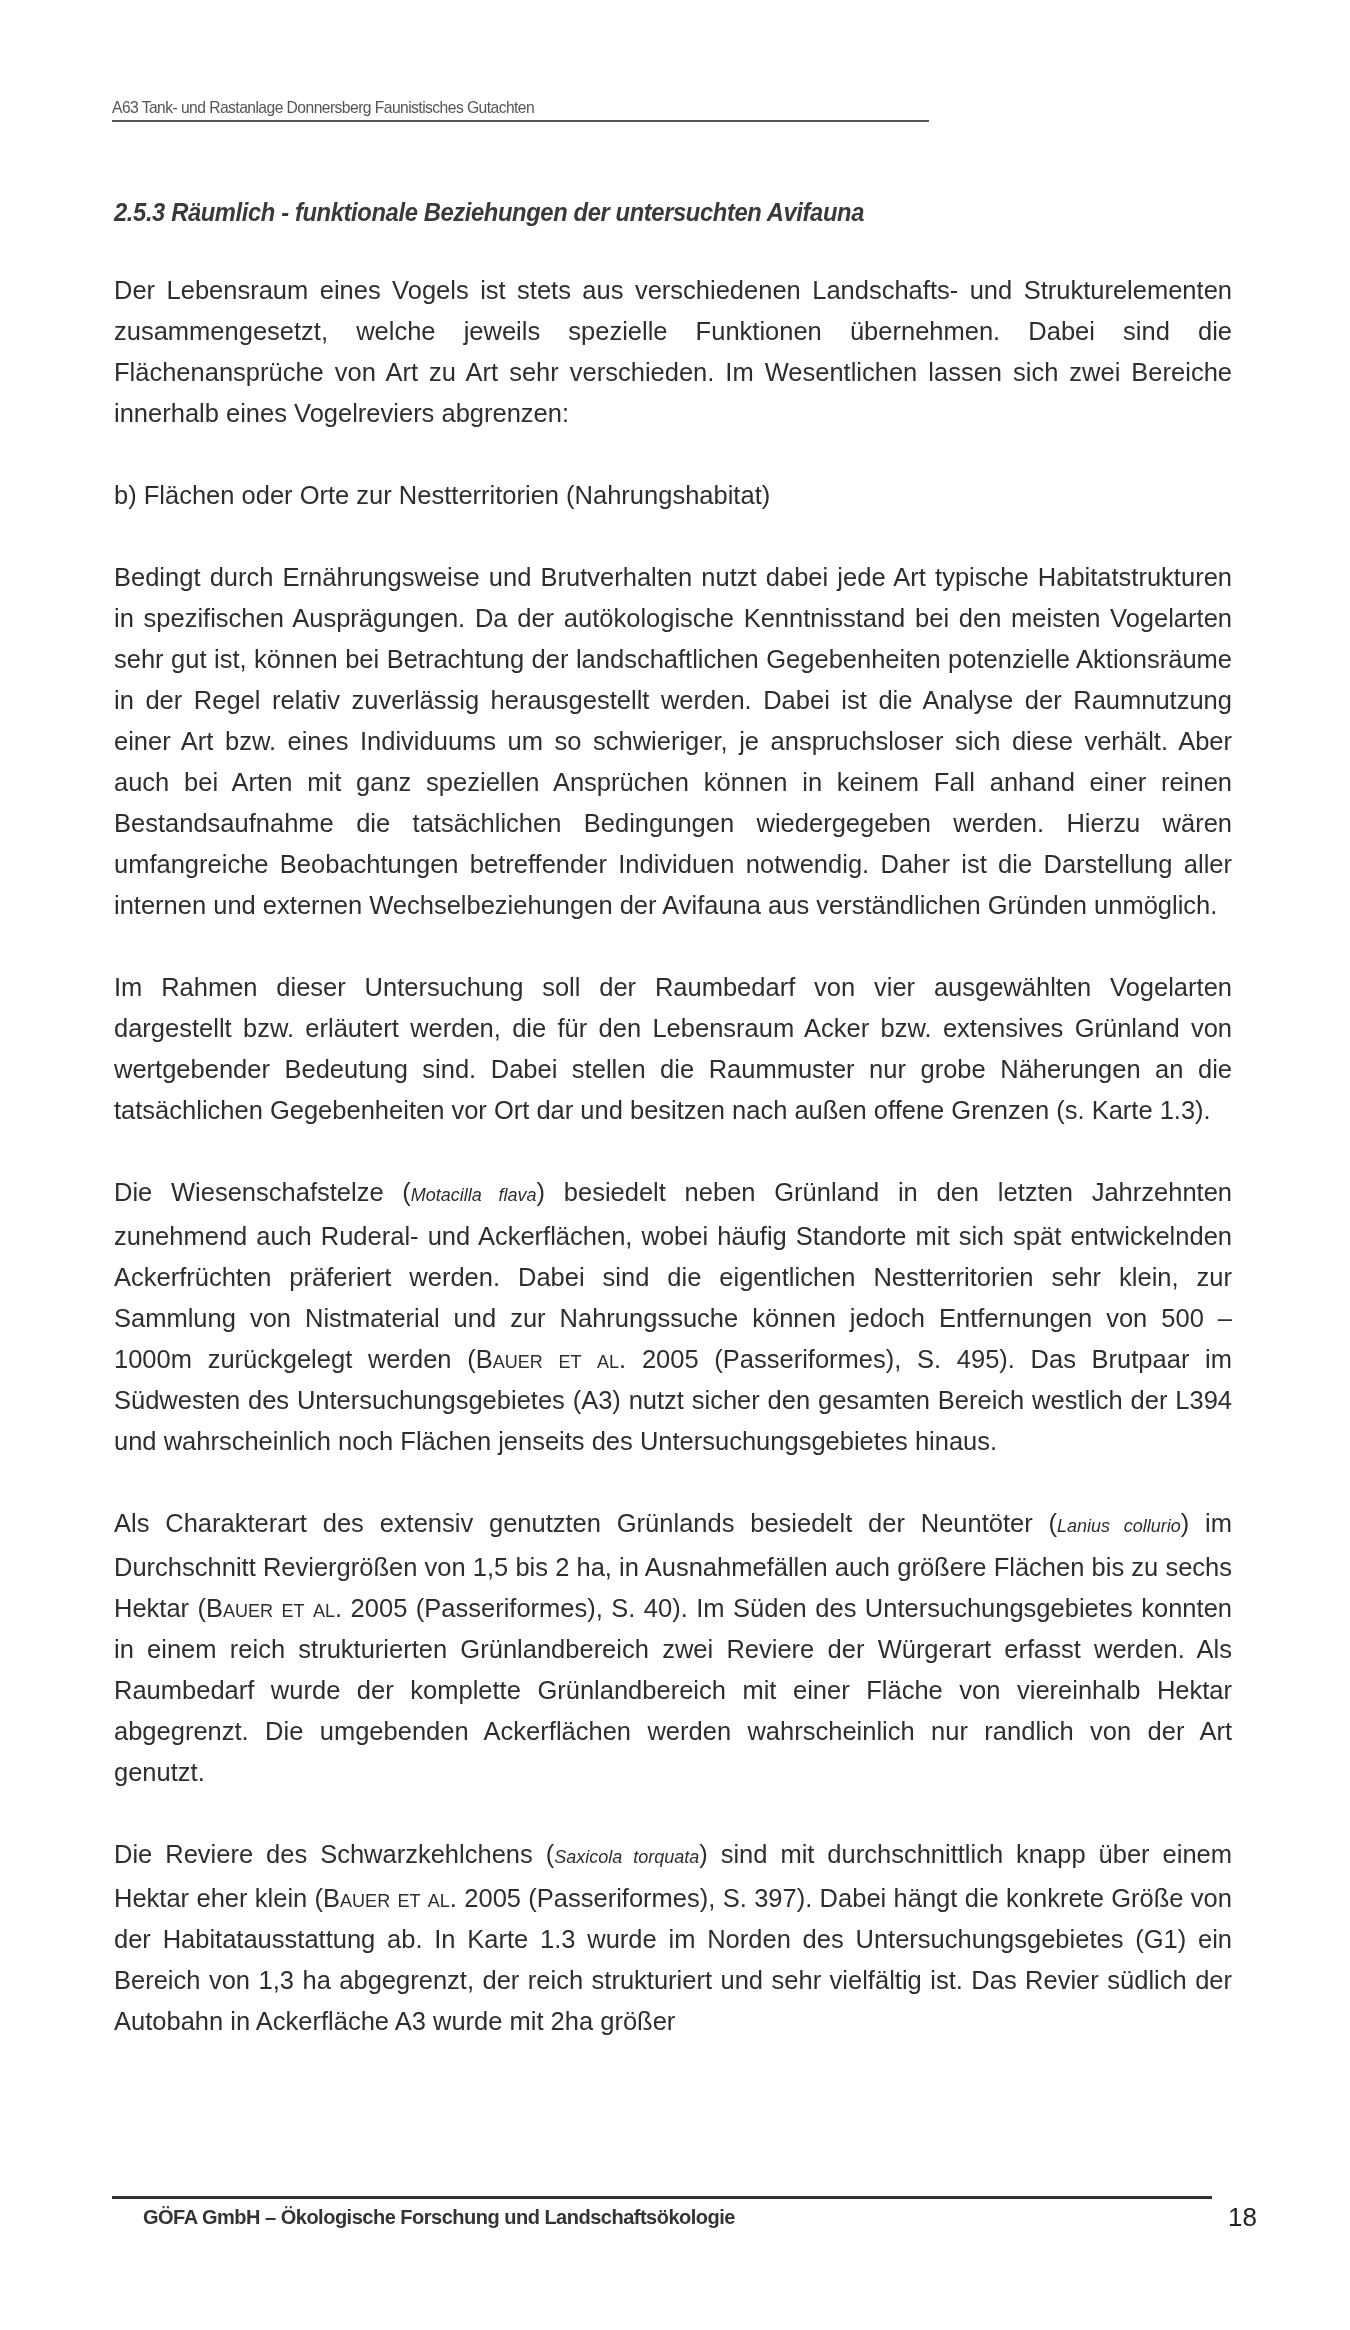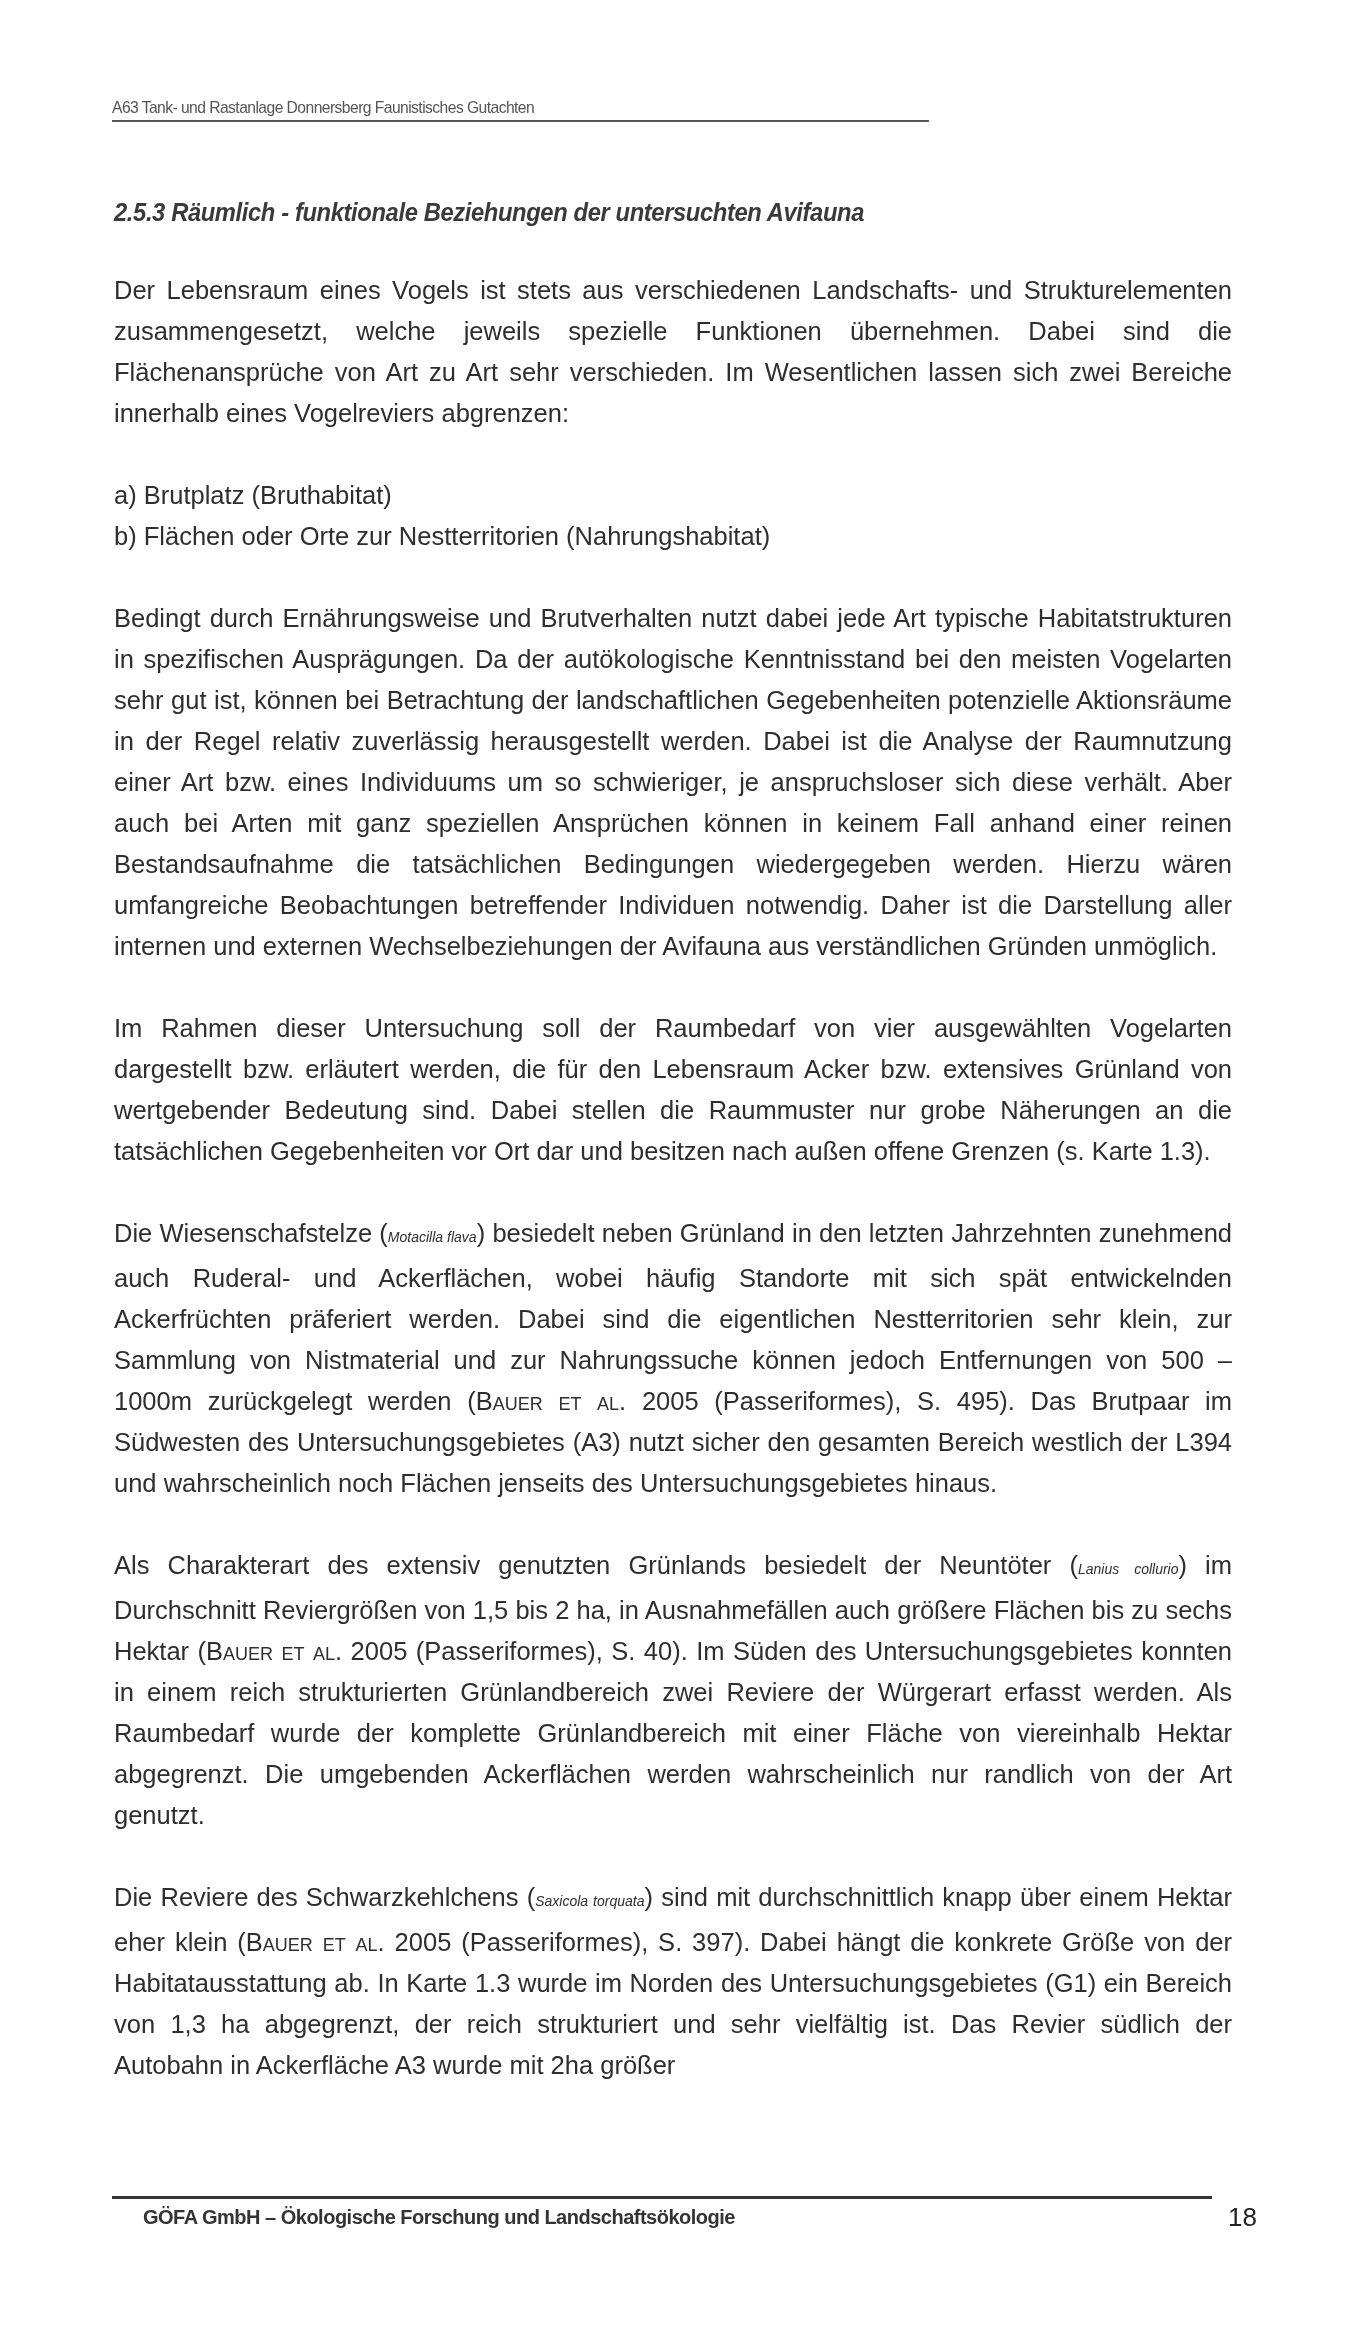--- a/index.html
+++ b/index.html
@@ -57,21 +57,21 @@
     }
     .list {
       margin: 0 0 41px 0;
     }
     .list div { text-align: left; }
     .sc {
       font-variant: small-caps;
     }
     .species {
       font-style: italic;
-      font-size: 14px;
+      font-size: 18px;
     }
     .footer-rule {
       position: absolute;
       left: 112px;
       top: 2196px;
       width: 1100px;
       height: 3px;
       background: #333;
     }
     .footer-text {
@@ -97,21 +97,20 @@
 <body>
 
 <div class="page-header">A63 Tank- und Rastanlage Donnersberg Faunistisches Gutachten</div>
 
 <div class="section-title">2.5.3 Räumlich - funktionale Beziehungen der untersuchten Avifauna</div>
 
 <div class="content">
   <p>Der Lebensraum eines Vogels ist stets aus verschiedenen Landschafts- und Strukturelementen zusammengesetzt, welche jeweils spezielle Funktionen übernehmen. Dabei sind die Flächenansprüche von Art zu Art sehr verschieden. Im Wesentlichen lassen sich zwei Bereiche innerhalb eines Vogelreviers abgrenzen:</p>
 
   <div class="list">
-    <div>a) Brutplatz (Bruthabitat)</div>
     <div>b) Flächen oder Orte zur Nestterritorien (Nahrungshabitat)</div>
   </div>
 
   <p>Bedingt durch Ernährungsweise und Brutverhalten nutzt dabei jede Art typische Habitatstrukturen in spezifischen Ausprägungen. Da der autökologische Kenntnisstand bei den meisten Vogelarten sehr gut ist, können bei Betrachtung der landschaftlichen Gegebenheiten potenzielle Aktionsräume in der Regel relativ zuverlässig herausgestellt werden. Dabei ist die Analyse der Raumnutzung einer Art bzw. eines Individuums um so schwieriger, je anspruchsloser sich diese verhält. Aber auch bei Arten mit ganz speziellen Ansprüchen können in keinem Fall anhand einer reinen Bestandsaufnahme die tatsächlichen Bedingungen wiedergegeben werden. Hierzu wären umfangreiche Beobachtungen betreffender Individuen notwendig. Daher ist die Darstellung aller internen und externen Wechselbeziehungen der Avifauna aus verständlichen Gründen unmöglich.</p>
 
   <p>Im Rahmen dieser Untersuchung soll der Raumbedarf von vier ausgewählten Vogelarten dargestellt bzw. erläutert werden, die für den Lebensraum Acker bzw. extensives Grünland von wertgebender Bedeutung sind. Dabei stellen die Raummuster nur grobe Näherungen an die tatsächlichen Gegebenheiten vor Ort dar und besitzen nach außen offene Grenzen (s. Karte 1.3).</p>
 
   <p><span>Die Wiesenschafstelze (</span><span class="species">Motacilla flava</span><span>) besiedelt neben Grünland in den letzten Jahrzehnten zunehmend auch Ruderal- und Ackerflächen, wobei häufig Standorte mit sich spät entwickelnden Ackerfrüchten präferiert werden. Dabei sind die eigentlichen Nestterritorien sehr klein, zur Sammlung von Nistmaterial und zur Nahrungssuche können jedoch Entfernungen von 500 – 1000m zurückgelegt werden (</span><span class="sc">Bauer et al.</span><span> 2005 (Passeriformes), S. 495). Das Brutpaar im Südwesten des Untersuchungsgebietes (A3) nutzt sicher den gesamten Bereich westlich der L394 und wahrscheinlich noch Flächen jenseits des Untersuchungsgebietes hinaus.</span></p>
 
   <p><span>Als Charakterart des extensiv genutzten Grünlands besiedelt der Neuntöter (</span><span class="species">Lanius collurio</span><span>) im Durchschnitt Reviergrößen von 1,5 bis 2 ha, in Ausnahmefällen auch größere Flächen bis zu sechs Hektar (</span><span class="sc">Bauer et al.</span><span> 2005 (Passeriformes), S. 40). Im Süden des Untersuchungsgebietes konnten in einem reich strukturierten Grünlandbereich zwei Reviere der Würgerart erfasst werden. Als Raumbedarf wurde der komplette Grünlandbereich mit einer Fläche von viereinhalb Hektar abgegrenzt. Die umgebenden Ackerflächen werden wahrscheinlich nur randlich von der Art genutzt.</span></p>

